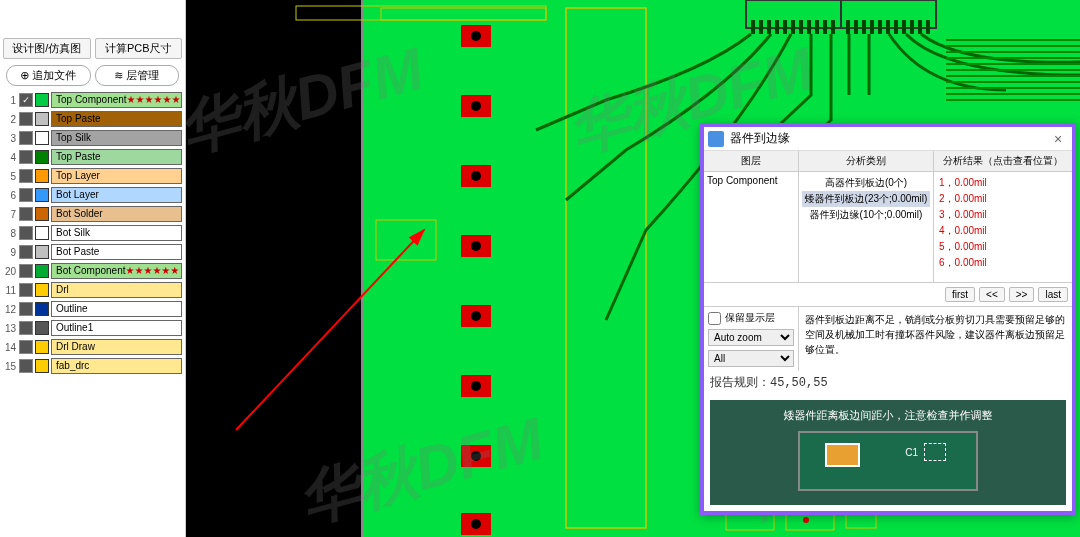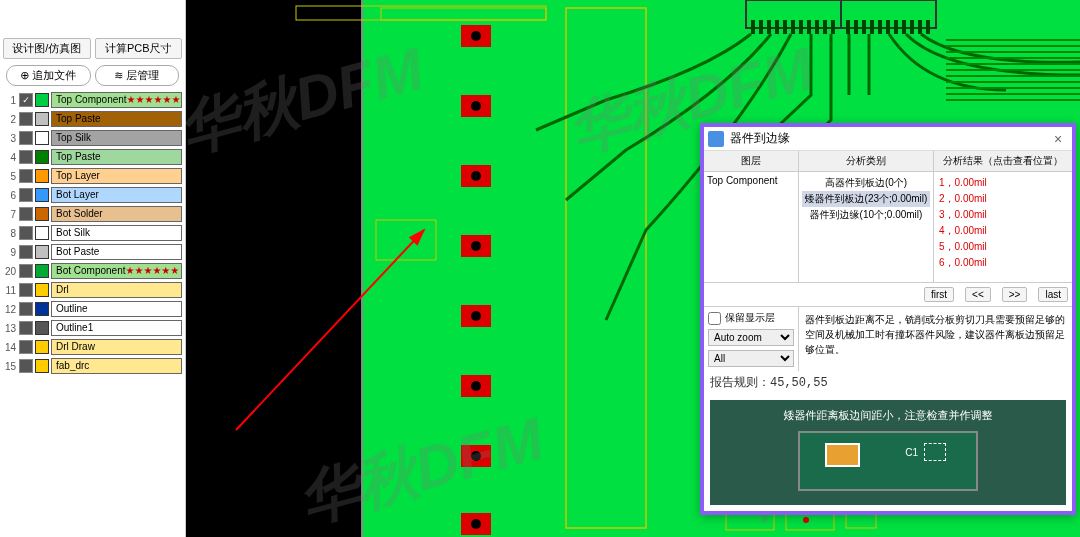--- a/index.html
+++ b/index.html
@@ -169,21 +169,21 @@
     font-size: 10px;
   }
   .col1 { width: 95px; }
   .col2 { width: 135px; }
   .col3 { flex: 1; }
   .cat-item { padding: 1px 2px; text-align: center; }
   .cat-item.sel { background: #d0d8e8; }
   .res-item { color: #d00; padding: 1px 2px; }
   .pager {
     display: flex;
-    gap: 11px;
+    gap: 4px;
     justify-content: flex-end;
     padding: 4px;
   }
   .pager button {
     font-size: 10px;
     padding: 1px 6px;
     border: 1px solid #bbb;
     background: #f5f5f5;
     border-radius: 2px;
     cursor: pointer;

